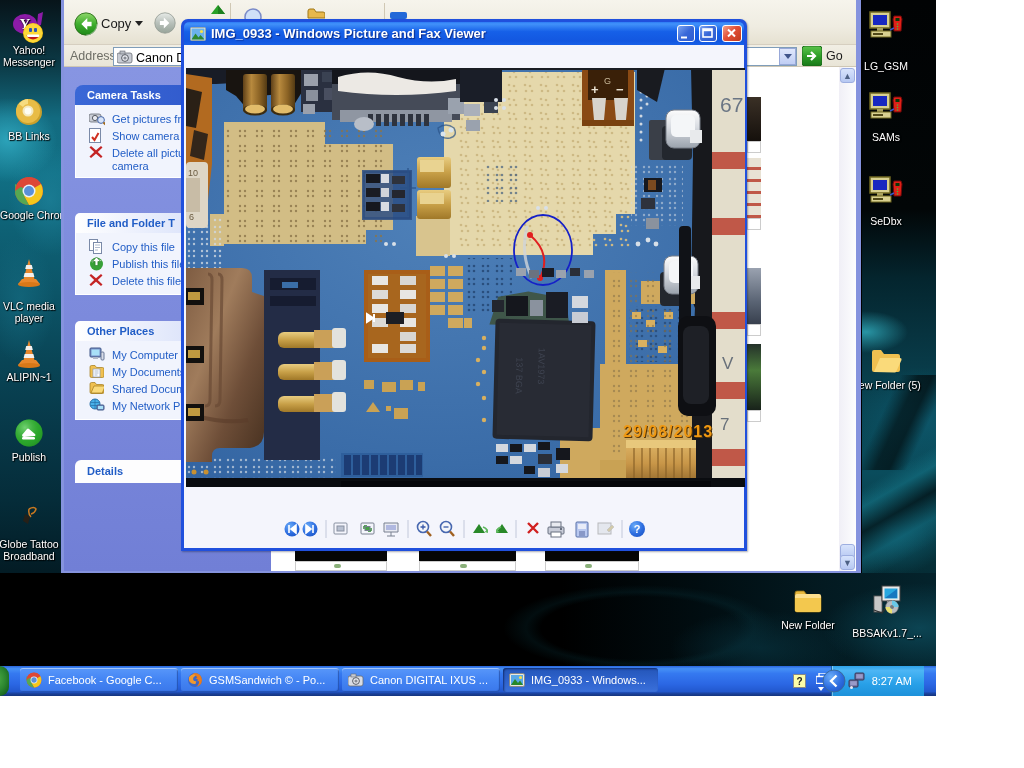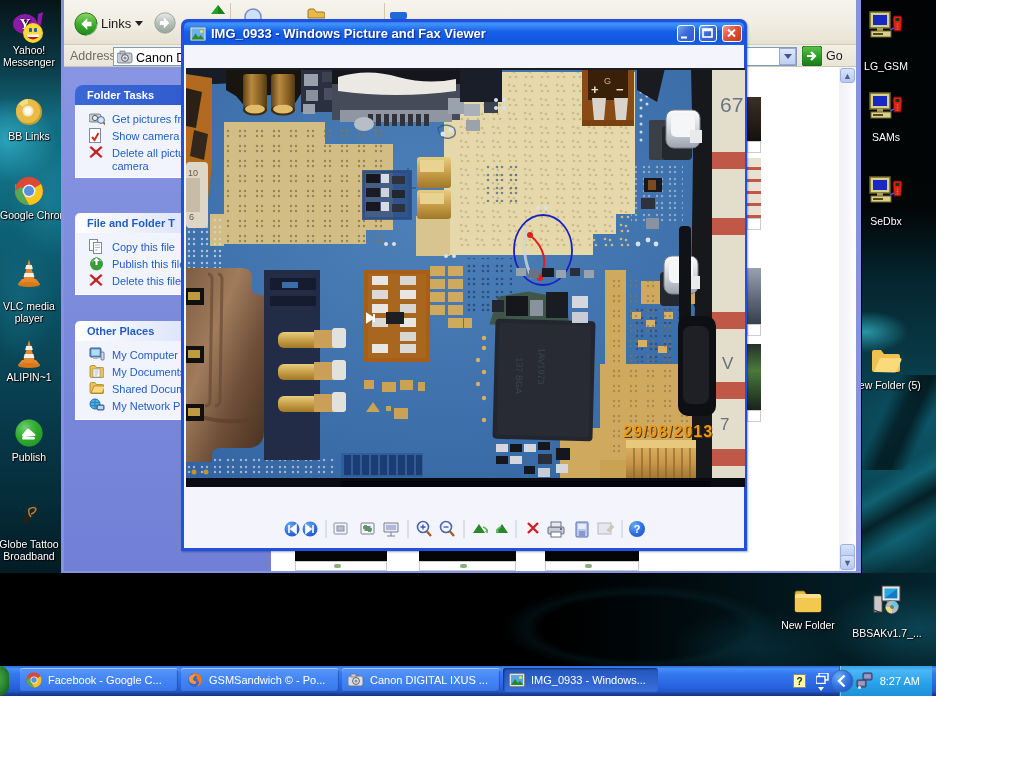--- a/index.html
+++ b/index.html
@@ -56,21 +56,21 @@
 #vbody{position:absolute;left:3px;top:26px;width:560px;height:503px;background:#f4f5fc}
 .tbn{position:absolute;top:6px;width:18px;height:17px;border-radius:3px;border:1px solid #fff;
 background:linear-gradient(135deg,#7da5f2 0%,#3968d8 50%,#2d5cd0 100%);color:#fff;text-align:center}
 #vclose{background:linear-gradient(135deg,#f3a089 0%,#e25037 45%,#c13a1e 100%)}
 
 #taskbar{position:absolute;left:0;top:666px;width:936px;height:30px;
 background:linear-gradient(180deg,#2864dd 0%,#4691f6 9%,#3579f0 25%,#2b67e4 60%,#2258ce 85%,#1a3f96 93%,#15357e 100%)}
 .tkb{position:absolute;top:2px;height:24px;border-radius:3px;color:#fff;font-size:11px;line-height:24px;
 background:linear-gradient(180deg,#5897fa 0%,#4586f4 45%,#3a77ea 100%);box-shadow:inset 0 1px 0 rgba(255,255,255,.45), inset -1px -1px 1px rgba(10,40,120,.5);padding-left:28px;white-space:nowrap;overflow:hidden}
 .tkb svg{position:absolute;left:6px;top:4px}
-#tray{position:absolute;right:4px;top:0;width:93px;height:36px;
+#tray{position:absolute;right:12px;top:0;width:93px;height:36px;
 background:linear-gradient(180deg,#2ea1e8 0%,#4db6f5 12%,#28a0e8 50%,#1b8fd8 88%,#1574b8 100%);
 border-left:1px solid #1468a8;box-shadow:inset 1px 0 0 rgba(255,255,255,.4)}
 #clock{position:absolute;right:12px;top:0;color:#fff;font-size:11px;line-height:30px}
 </style>
 </head>
 <body>
 <svg width="0" height="0" style="position:absolute">
 <defs>
 <linearGradient id="gback" x1="0" y1="0" x2="0" y2="1">
         <stop offset="0" stop-color="#8ed86a"></stop>
@@ -311,21 +311,21 @@
     </div>
   </div>
   <div id="explorer">
     <div id="exin">
       <div id="etool">
         <svg class="abs" style="left:10px;top:12px" width="24" height="24" viewBox="0 0 28 28">
             <circle cx="14" cy="14" r="13" fill="url(#gback)" stroke="#2a6a1a" stroke-width="1"></circle>
             <circle cx="14" cy="14" r="13" fill="none" stroke="rgba(255,255,255,.4)" stroke-width="1.5" stroke-dasharray="20 62"></circle>
             <path d="M15.5 7 L8.5 14 L15.5 21 L15.5 16.5 L20.5 16.5 L20.5 11.5 L15.5 11.5 Z" fill="#fff"></path>
           </svg>
-        <span class="abs" style="left:37px;top:16px;font-size:13px;color:#1a1a1a">Links</span>
+        <span class="abs" style="left:37px;top:16px;font-size:13px;color:#1a1a1a">Copy</span>
         <span class="abs" style="left:71px;top:21px;width:0;height:0;border-left:4px solid transparent;border-right:4px solid transparent;border-top:5px solid #222"></span>
         <svg class="abs" style="left:90px;top:12px" width="22" height="22" viewBox="0 0 28 28">
             <circle cx="14" cy="14" r="13" fill="url(#gfwd)" stroke="#909890" stroke-width="1"></circle>
             <path d="M12.5 7 L19.5 14 L12.5 21 L12.5 16.5 L7.5 16.5 L7.5 11.5 L12.5 11.5 Z" fill="#fff"></path>
           </svg>
 
         <svg class="abs" style="left:141px;top:3px" width="26" height="16" viewBox="0 0 26 16">
             <path d="M13 2 l7 9 -14 0z" fill="#28a028"></path>
             <path d="M13 2 l7 9 -7 0z" fill="#1e8020"></path>
           </svg>
@@ -357,21 +357,21 @@
         </div>
         <svg class="abs" style="left:738px;top:1px" width="20" height="20" viewBox="0 0 20 20">
             <rect x="0" y="0" width="20" height="20" rx="3" fill="url(#ggo)" stroke="#1a6a1a" stroke-width="1"></rect>
             <path d="M5 10 l7 0 M9 6 l4 4 -4 4" stroke="#fff" stroke-width="2.2" fill="none"></path>
           </svg>
         <span class="abs" style="left:762px;top:4px;font-size:12.5px;color:#1a1a1a">Go</span>
       </div>
       <div id="ebody">
         <div id="esidebar">
           <div class="panel" style="top:18px">
-            <div class="phead" style="background:linear-gradient(90deg,#3a67d6,#2d55c8);color:#fff;border-radius:8px 8px 0 0">Folder Tasks</div>
+            <div class="phead" style="background:linear-gradient(90deg,#3a67d6,#2d55c8);color:#fff;border-radius:8px 8px 0 0">Camera Tasks</div>
             <div class="pbody">
               <div class="pitem"><svg width="16" height="15" viewBox="0 0 16 15">
                     <rect x="0" y="3" width="12" height="8" rx="2" fill="#c8ccd4" stroke="#686c74" stroke-width=".8"></rect>
                     <circle cx="6" cy="7" r="2.6" fill="#e8eaf0" stroke="#585c64"></circle>
                     <circle cx="12" cy="9" r="3.4" fill="#d8e4f8" stroke="#4868a8"></circle>
                     <path d="M14.5 11.5 l2 2" stroke="#a06818" stroke-width="2"></path>
                   </svg>Get pictures fr</div>
               <div class="pitem"><svg width="13" height="15" viewBox="0 0 13 15">
                     <rect x="0.5" y="0.5" width="11" height="14" fill="#fff" stroke="#7a8aa8"></rect>
                     <path d="M3 9 l2.5 3 4 -7" stroke="#d03020" stroke-width="2" fill="none"></path>
@@ -418,20 +418,23 @@
                     <path d="M2 12 l3 -7 10 0 q1 0 .8 1 l-2.5 6z" fill="#fada7a" stroke="#a07818" stroke-width=".7"></path>
                   </svg>Shared Docum</div>
               <div class="pitem"><svg width="16" height="14" viewBox="0 0 16 14">
                     <circle cx="6" cy="6" r="5" fill="#48b0e8" stroke="#2870a8"></circle>
                     <path d="M1.5 4.5 h9 M1.5 7.5 h9 M6 1 v10" stroke="#2870a8" stroke-width=".7" fill="none"></path>
                     <rect x="8" y="7" width="7" height="5" rx="1" fill="#7890c8" stroke="#405888"></rect>
                     <rect x="9" y="8" width="5" height="3" fill="#a8e0f8"></rect>
                   </svg>My Network Pl</div>
             </div>
           </div>
+          <div class="panel" style="top:393px">
+            <div class="phead" style="background:#fdfdfe;border-radius:6px 6px 0 0;height:23px;line-height:23px">Details</div>
+          </div>
         </div>
         <div class="abs" style="left:683px;top:30px;width:14px;height:44px;background:linear-gradient(180deg,#3a3026,#15100c)"></div>
         <div class="abs" style="left:683px;top:74px;width:14px;height:12px;background:#fff;border:1px solid #ccc"></div>
         <div class="abs" style="left:683px;top:91px;width:14px;height:60px;background:repeating-linear-gradient(180deg,#e8e2d4 0 9px,#c05848 9px 12px)"></div>
         <div class="abs" style="left:683px;top:151px;width:14px;height:12px;background:#fff;border:1px solid #ccc"></div>
         <div class="abs" style="left:683px;top:201px;width:14px;height:56px;background:linear-gradient(180deg,#9aa2b0,#5a6474 60%,#38404e)"></div>
         <div class="abs" style="left:683px;top:257px;width:14px;height:12px;background:#fff;border:1px solid #ccc"></div>
         <div class="abs" style="left:683px;top:277px;width:14px;height:66px;background:linear-gradient(180deg,#24312a,#4a7a3a 40%,#18221a)"></div>
         <div class="abs" style="left:683px;top:343px;width:14px;height:12px;background:#fff;border:1px solid #ccc"></div>
 

